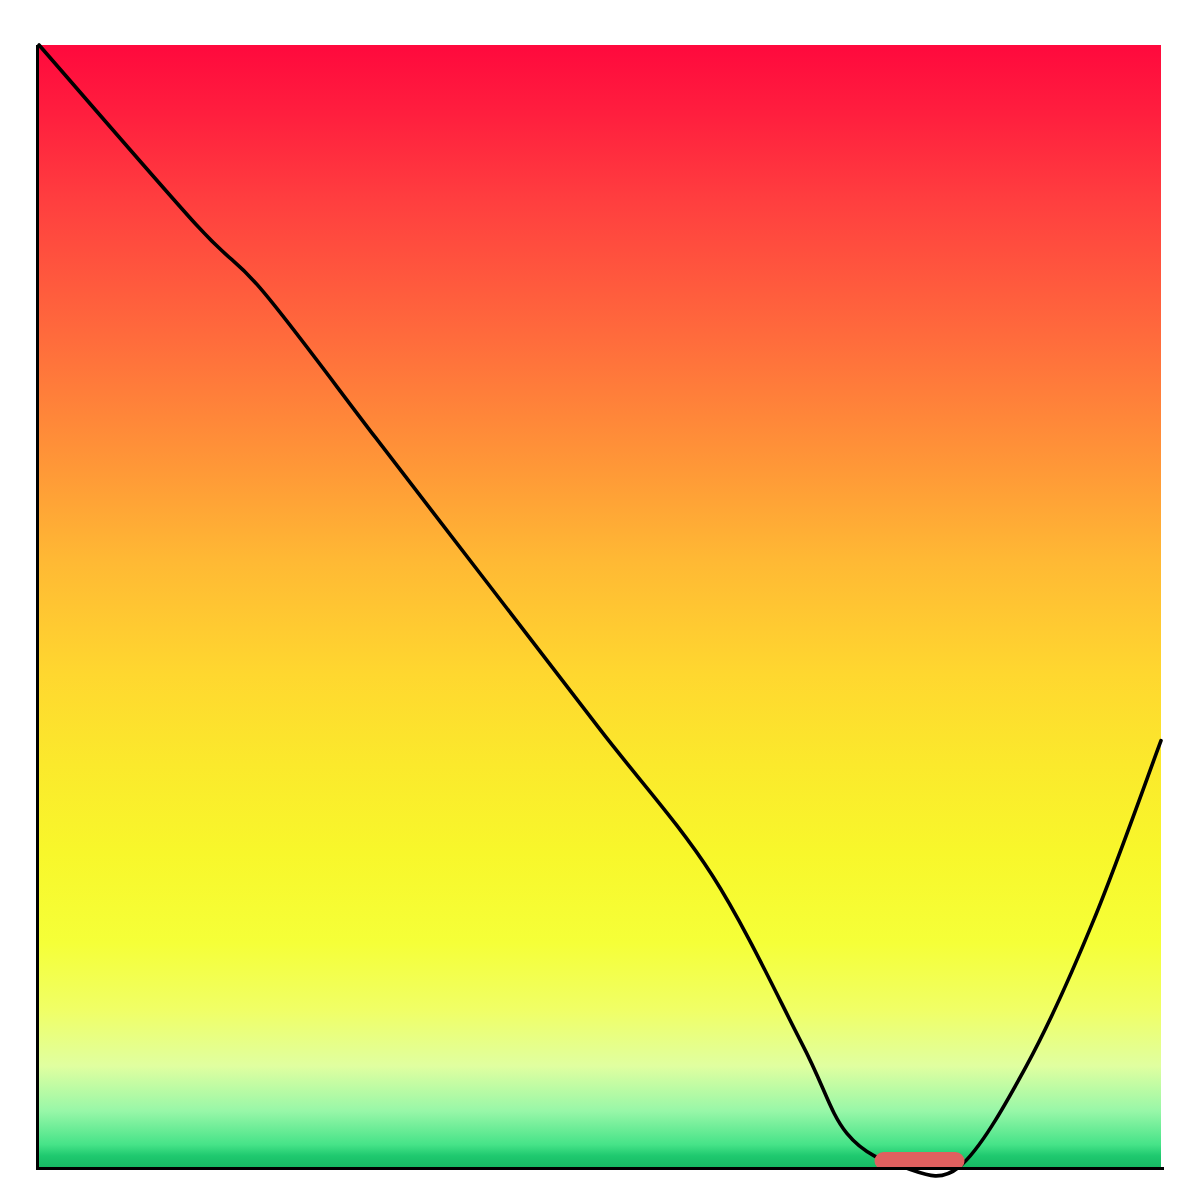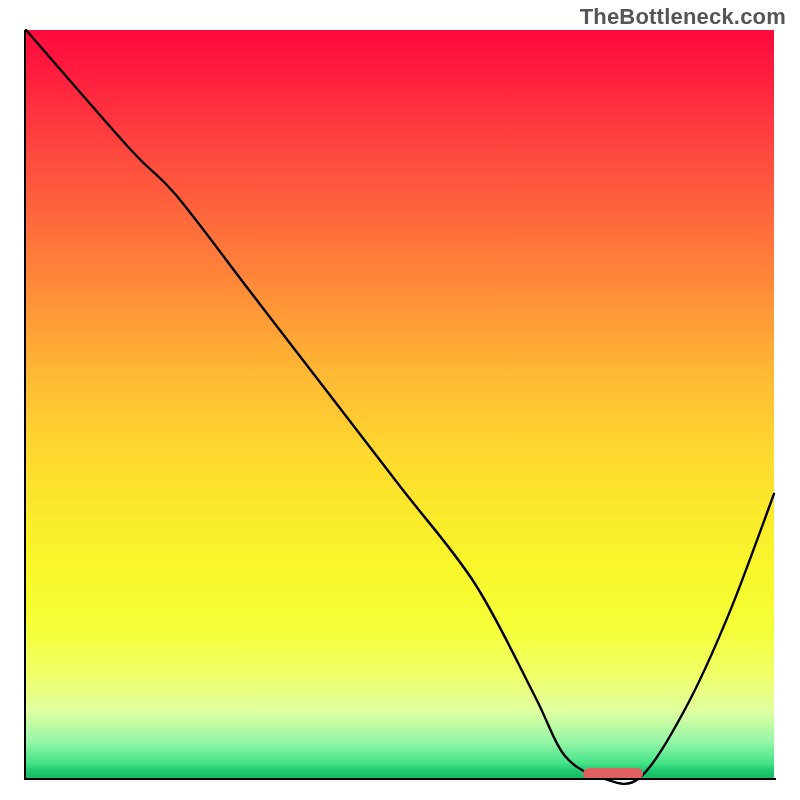--- a/index.html
+++ b/index.html
@@ -89,21 +89,20 @@
     height: 12px;
     border-radius: 6px;
     background: #e0605f;
   }
 </style>
 </head>
 <body>
 
 <div class="chart-wrap">
 
-  <div class="attribution">TheBottleneck.com</div>
 
   <div class="plot-area"></div>
 
   <svg class="curve" viewBox="0 0 748 748" preserveAspectRatio="none">
     <path d="M 0.0 0.0 C 17.5 19.9, 79.8 92.3, 104.7 119.7 C 129.7 147.1, 129.7 140.9, 149.6 164.6 C 169.5 188.2, 199.5 229.4, 224.4 261.8 C 249.3 294.2, 274.3 326.6, 299.2 359.0 C 324.1 391.5, 349.1 423.9, 374.0 456.3 C 398.9 488.7, 426.4 518.6, 448.8 553.5 C 471.2 588.4, 493.7 637.0, 508.6 665.7 C 523.6 694.4, 527.3 711.8, 538.6 725.6 C 549.8 739.3, 563.5 744.3, 576.0 748.0 C 588.4 751.7, 599.6 759.2, 613.4 748.0 C 627.1 736.8, 643.3 708.1, 658.2 680.7 C 673.2 653.3, 688.2 619.6, 703.1 583.4 C 718.1 547.3, 740.5 483.7, 748.0 463.8" style="stroke: rgb(0, 0, 0);"></path>
   </svg>
 
   <div class="marker" style="left: 583.26px; width: 59.84px; top: 768px; background: rgb(224, 96, 95);"></div>
 
   <div class="axis-left"></div>

